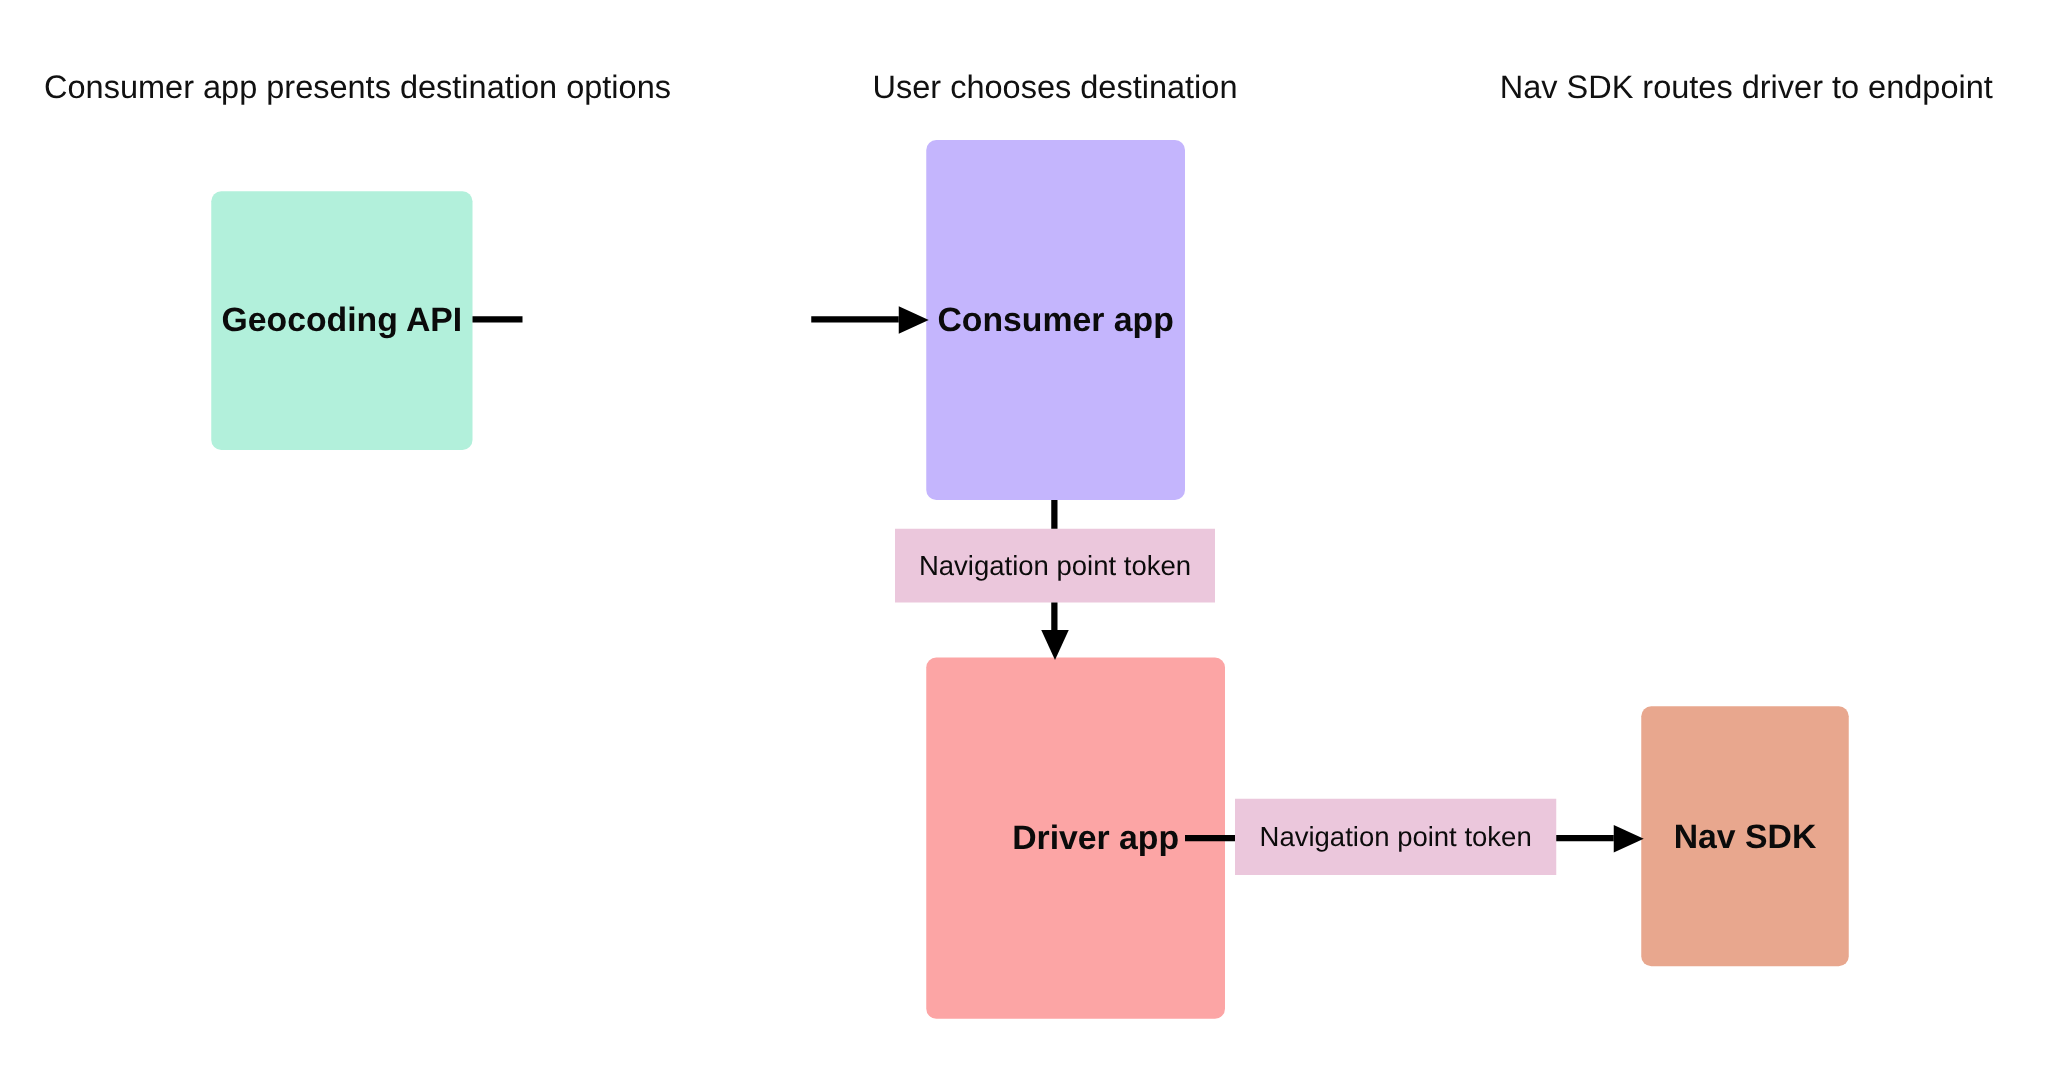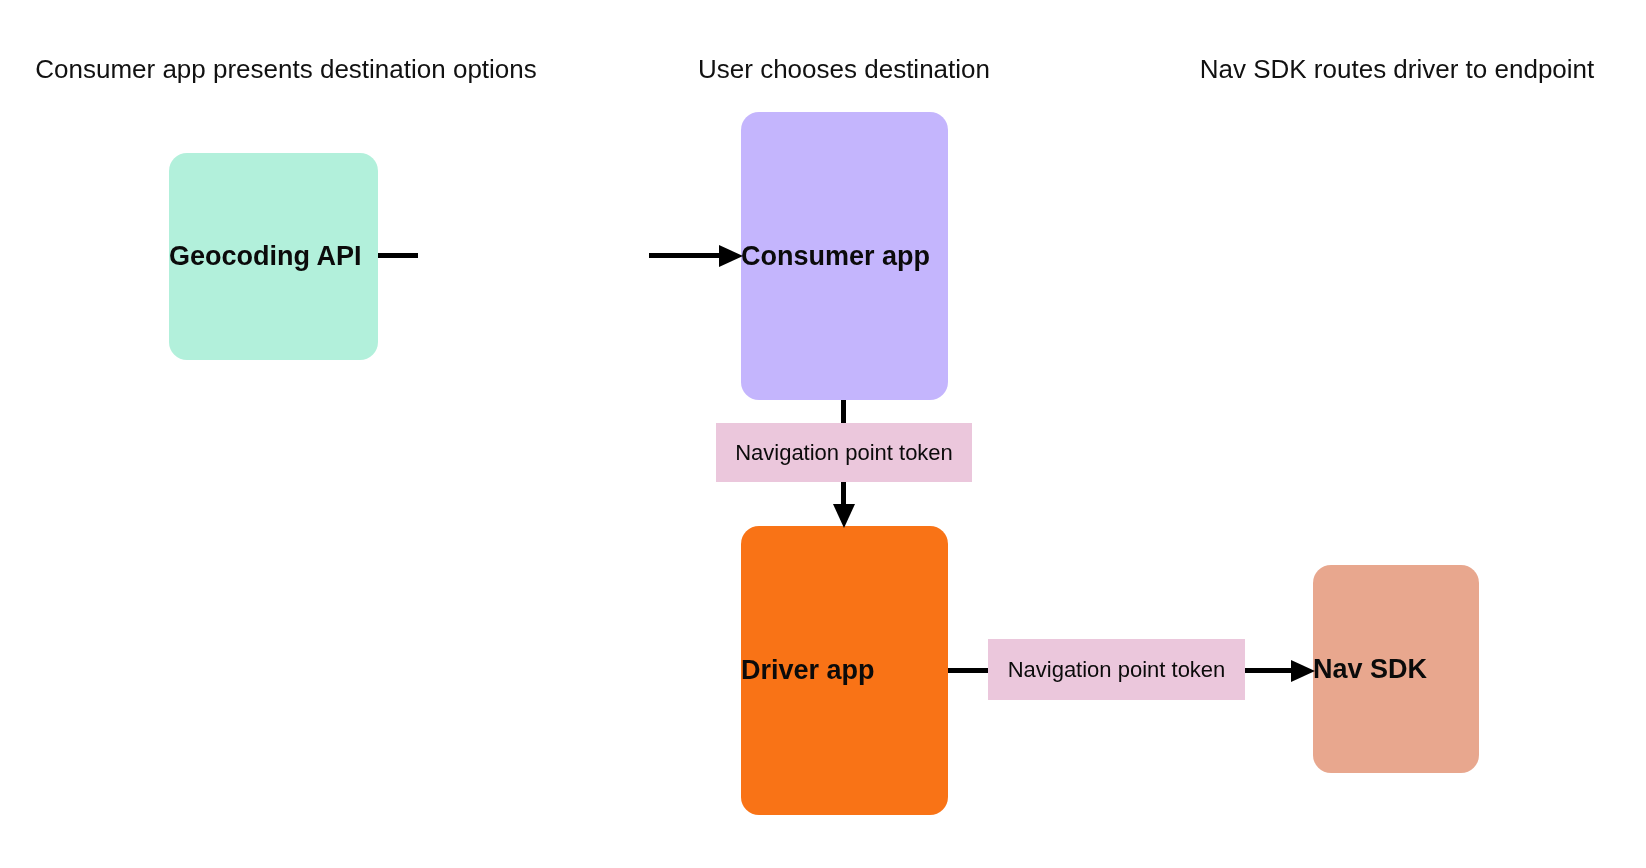--- a/index.html
+++ b/index.html
@@ -20,24 +20,24 @@
     top: 53px;
     transform: translateX(-50%);
     font-size: 26px;
     line-height: 33px;
     font-weight: 400;
     color: #111111;
     white-space: nowrap;
   }
   .node {
     position: absolute;
-    border-radius: 18px;
+    border-radius: 8px;
     display: flex;
     align-items: center;
-    justify-content: flex-start;
+    justify-content: center;
     text-align: center;
   }
   .node-label {
     font-size: 27px;
     font-weight: 700;
     color: #0b0b0b;
     white-space: nowrap;
   }
   .edge-label {
     position: absolute;
@@ -110,21 +110,21 @@
   <div class="phase-header" id="phase-header-3">Nav SDK routes driver to endpoint</div>
 
   <div class="node" id="node-geocoding" style="background: rgb(178, 240, 219);">
     <span class="node-label">Geocoding API</span>
   </div>
 
   <div class="node" id="node-consumer" style="background: #c4b5fd;">
     <span class="node-label">Consumer app</span>
   </div>
 
-  <div class="node" id="node-driver" style="background: #f97316;">
+  <div class="node" id="node-driver" style="background: #fca5a5; padding-left: 32px;">
     <span class="node-label">Driver app</span>
   </div>
 
   <div class="node" id="node-navsdk" style="background: rgb(232, 167, 142);">
     <span class="node-label">Nav SDK</span>
   </div>
 
 
   <div class="edge-label" id="edge-label-token-1" style="background: rgb(235, 199, 220);">Navigation point token</div>
 

